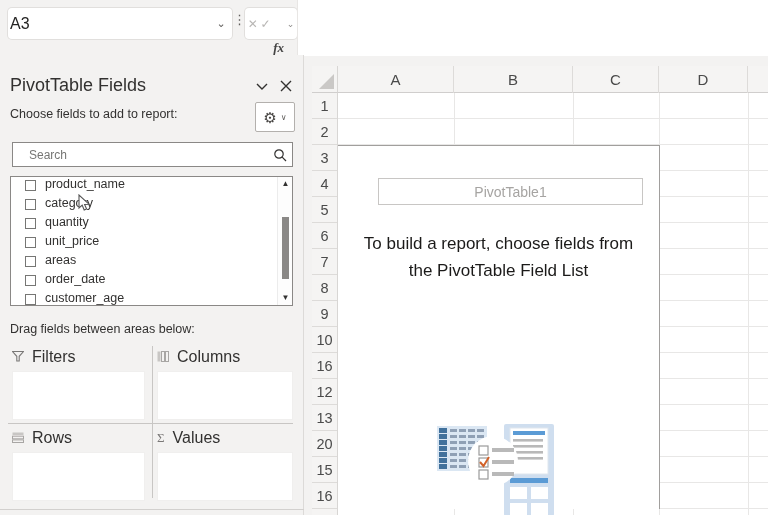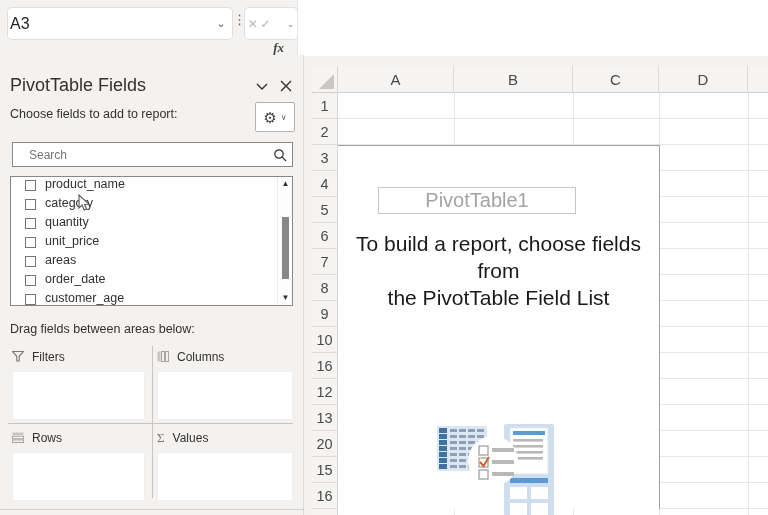--- a/index.html
+++ b/index.html
@@ -53,21 +53,21 @@
 
   .drag-hint { position:absolute; left:10px; top:267px; font-size:12.5px; color:#323130; }
 
   .areas { position:absolute; left:0; top:288px; width:304px; height:170px; }
   .areas-vdivider { position:absolute; left:152px; top:3px; width:1px; height:152px; background:#c8c6c4; }
   .areas-hdivider { position:absolute; left:8px; top:80px; width:285px; height:1px; background:#c8c6c4; }
   .area-quad { position:absolute; width:141px; height:76px; }
   .q-filters { left:8px; top:4px; } .q-columns { left:157px; top:4px; }
   .q-rows { left:8px; top:85px; } .q-values { left:157px; top:85px; }
   .area-head { display:flex; align-items:center; gap:8px; height:20px; padding-left:4px; }
-  .area-label { font-size:12px; color:#323130; }
+  .area-label { font-size:16px; color:#323130; }
   .area-drop { position:absolute; left:4px; top:24px; width:133px; height:49px; background:#fff; border:1px solid #f0efee; }
   .q-columns .area-drop, .q-values .area-drop { width:136px; left:0; }
   .q-columns .area-head, .q-values .area-head { padding-left:0; }
   .sigma-glyph { font-size:13px; color:#7a7877; font-family:"Liberation Serif", serif; }
   .pane-bottom-line { position:absolute; left:0; top:454px; width:304px; height:1px; background:#d2d0ce; }
 
   
   .grid { position:absolute; left:312px; top:66px; width:456px; height:449px; }
   .corner-cell { position:absolute; left:0; top:0; width:26px; height:27px; background:#f5f4f3;
                  border-right:1px solid #d8d6d4; border-bottom:1px solid #d0cecd; }
@@ -84,23 +84,23 @@
                  border-right:1px solid #d8d6d4; }
   .row-h { height:26px; font-size:14.5px; color:#4a4a4a; display:flex; align-items:center; justify-content:center;
            border-bottom:1px solid #dddbd9; }
   .cells { position:absolute; left:26px; top:27px; right:0; bottom:0; background:#fff;
            background-image:repeating-linear-gradient(to bottom, transparent 0px, transparent 25px, #e8e7e6 25px, #e8e7e6 26px); }
   .vline { position:absolute; top:0; bottom:0; width:1px; background:#e8e7e6; }
   .vl-a { left:116px; } .vl-b { left:235px; } .vl-c { left:321px; } .vl-d { left:410px; }
 
   .pivot-region { position:absolute; left:0; top:52px; width:322px; height:364px; background:#fff;
                   border-top:1px solid #a19f9d; border-right:1px solid #a19f9d; }
-  .pivot-name-box { position:absolute; left:40px; top:41px; width:198px; height:27px; border:1px solid #c8c6c4;
-                    display:flex; align-items:center; justify-content:center; font-size:20px; color:#a6a4a2; }
-  .pivot-instr { position:absolute; left:0; top:84px; width:321px; text-align:center; font-size:21px;
+  .pivot-name-box { position:absolute; left:40px; top:32px; width:265px; height:27px; border:1px solid #c8c6c4;
+                    display:flex; align-items:center; justify-content:center; font-size:14px; color:#a6a4a2; }
+  .pivot-instr { position:absolute; left:0; top:84px; width:321px; text-align:center; font-size:17px;
                  color:#1b1a19; line-height:27px; }
 
   .pivot-graphic { position:absolute; left:99px; top:278px; width:120px; height:92px; }
 
   .cursor-overlay { position:absolute; left:78px; top:139px; width:14px; height:20px; pointer-events:none; }
 </style>
 </head>
 <body>
 
 <div class="toolbar">

